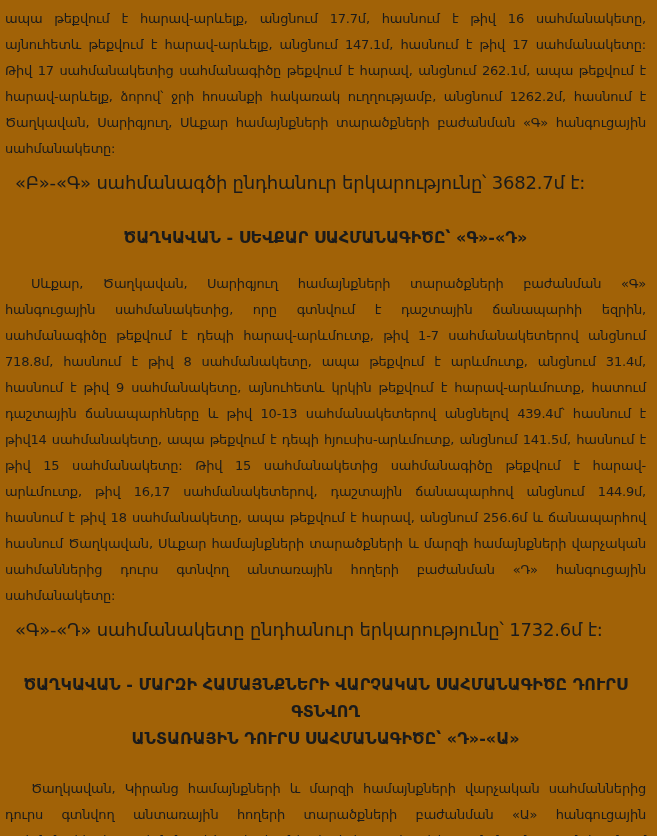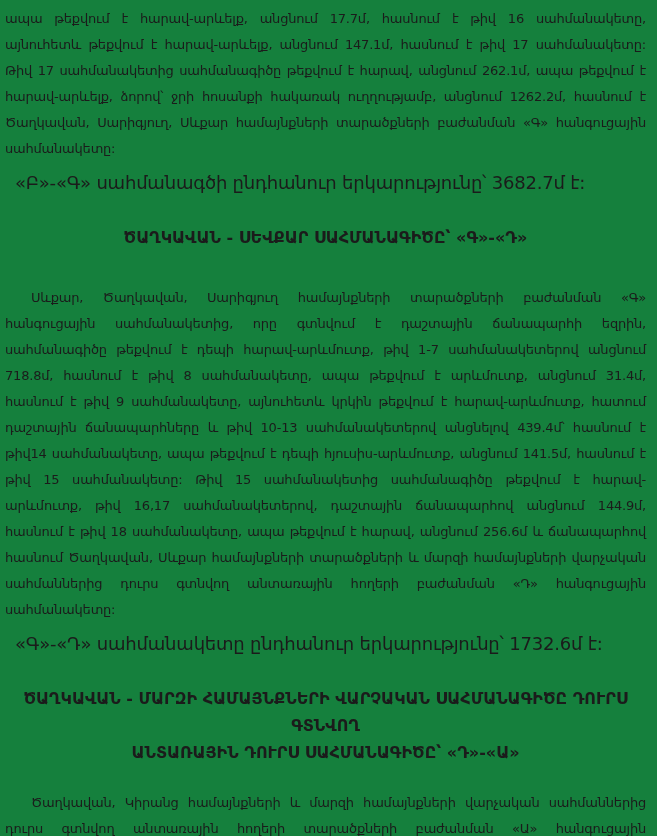--- a/index.html
+++ b/index.html
@@ -12,21 +12,21 @@
     background: #ffffff;
     overflow: hidden;
     font-family: "DejaVu Sans", sans-serif;
     color: #1b1b1b;
   }
   .page {
     box-sizing: border-box;
     width: 657px;
     height: 836px;
     padding: 6px 11px 0 5px;
-    background: #15803d;
+    background: #a16207;
   }
   p {
     margin: 0;
   }
   .body-par {
     font-size: 13px;
     line-height: 26px;
     text-align: justify;
     letter-spacing: -0.2px;
     word-spacing: 1px;
@@ -49,21 +49,21 @@
     text-align: center;
     margin: 0;
   }
   .heading-1 {
     margin-top: 28px;
   }
   .heading-2 {
     margin-top: 28px;
   }
   .par-2 {
-    margin-top: 34px;
+    margin-top: 20px;
   }
   .par-3 {
     margin-top: 24px;
   }
 </style>
 </head>
 <body>
 
 <div class="page">
 

